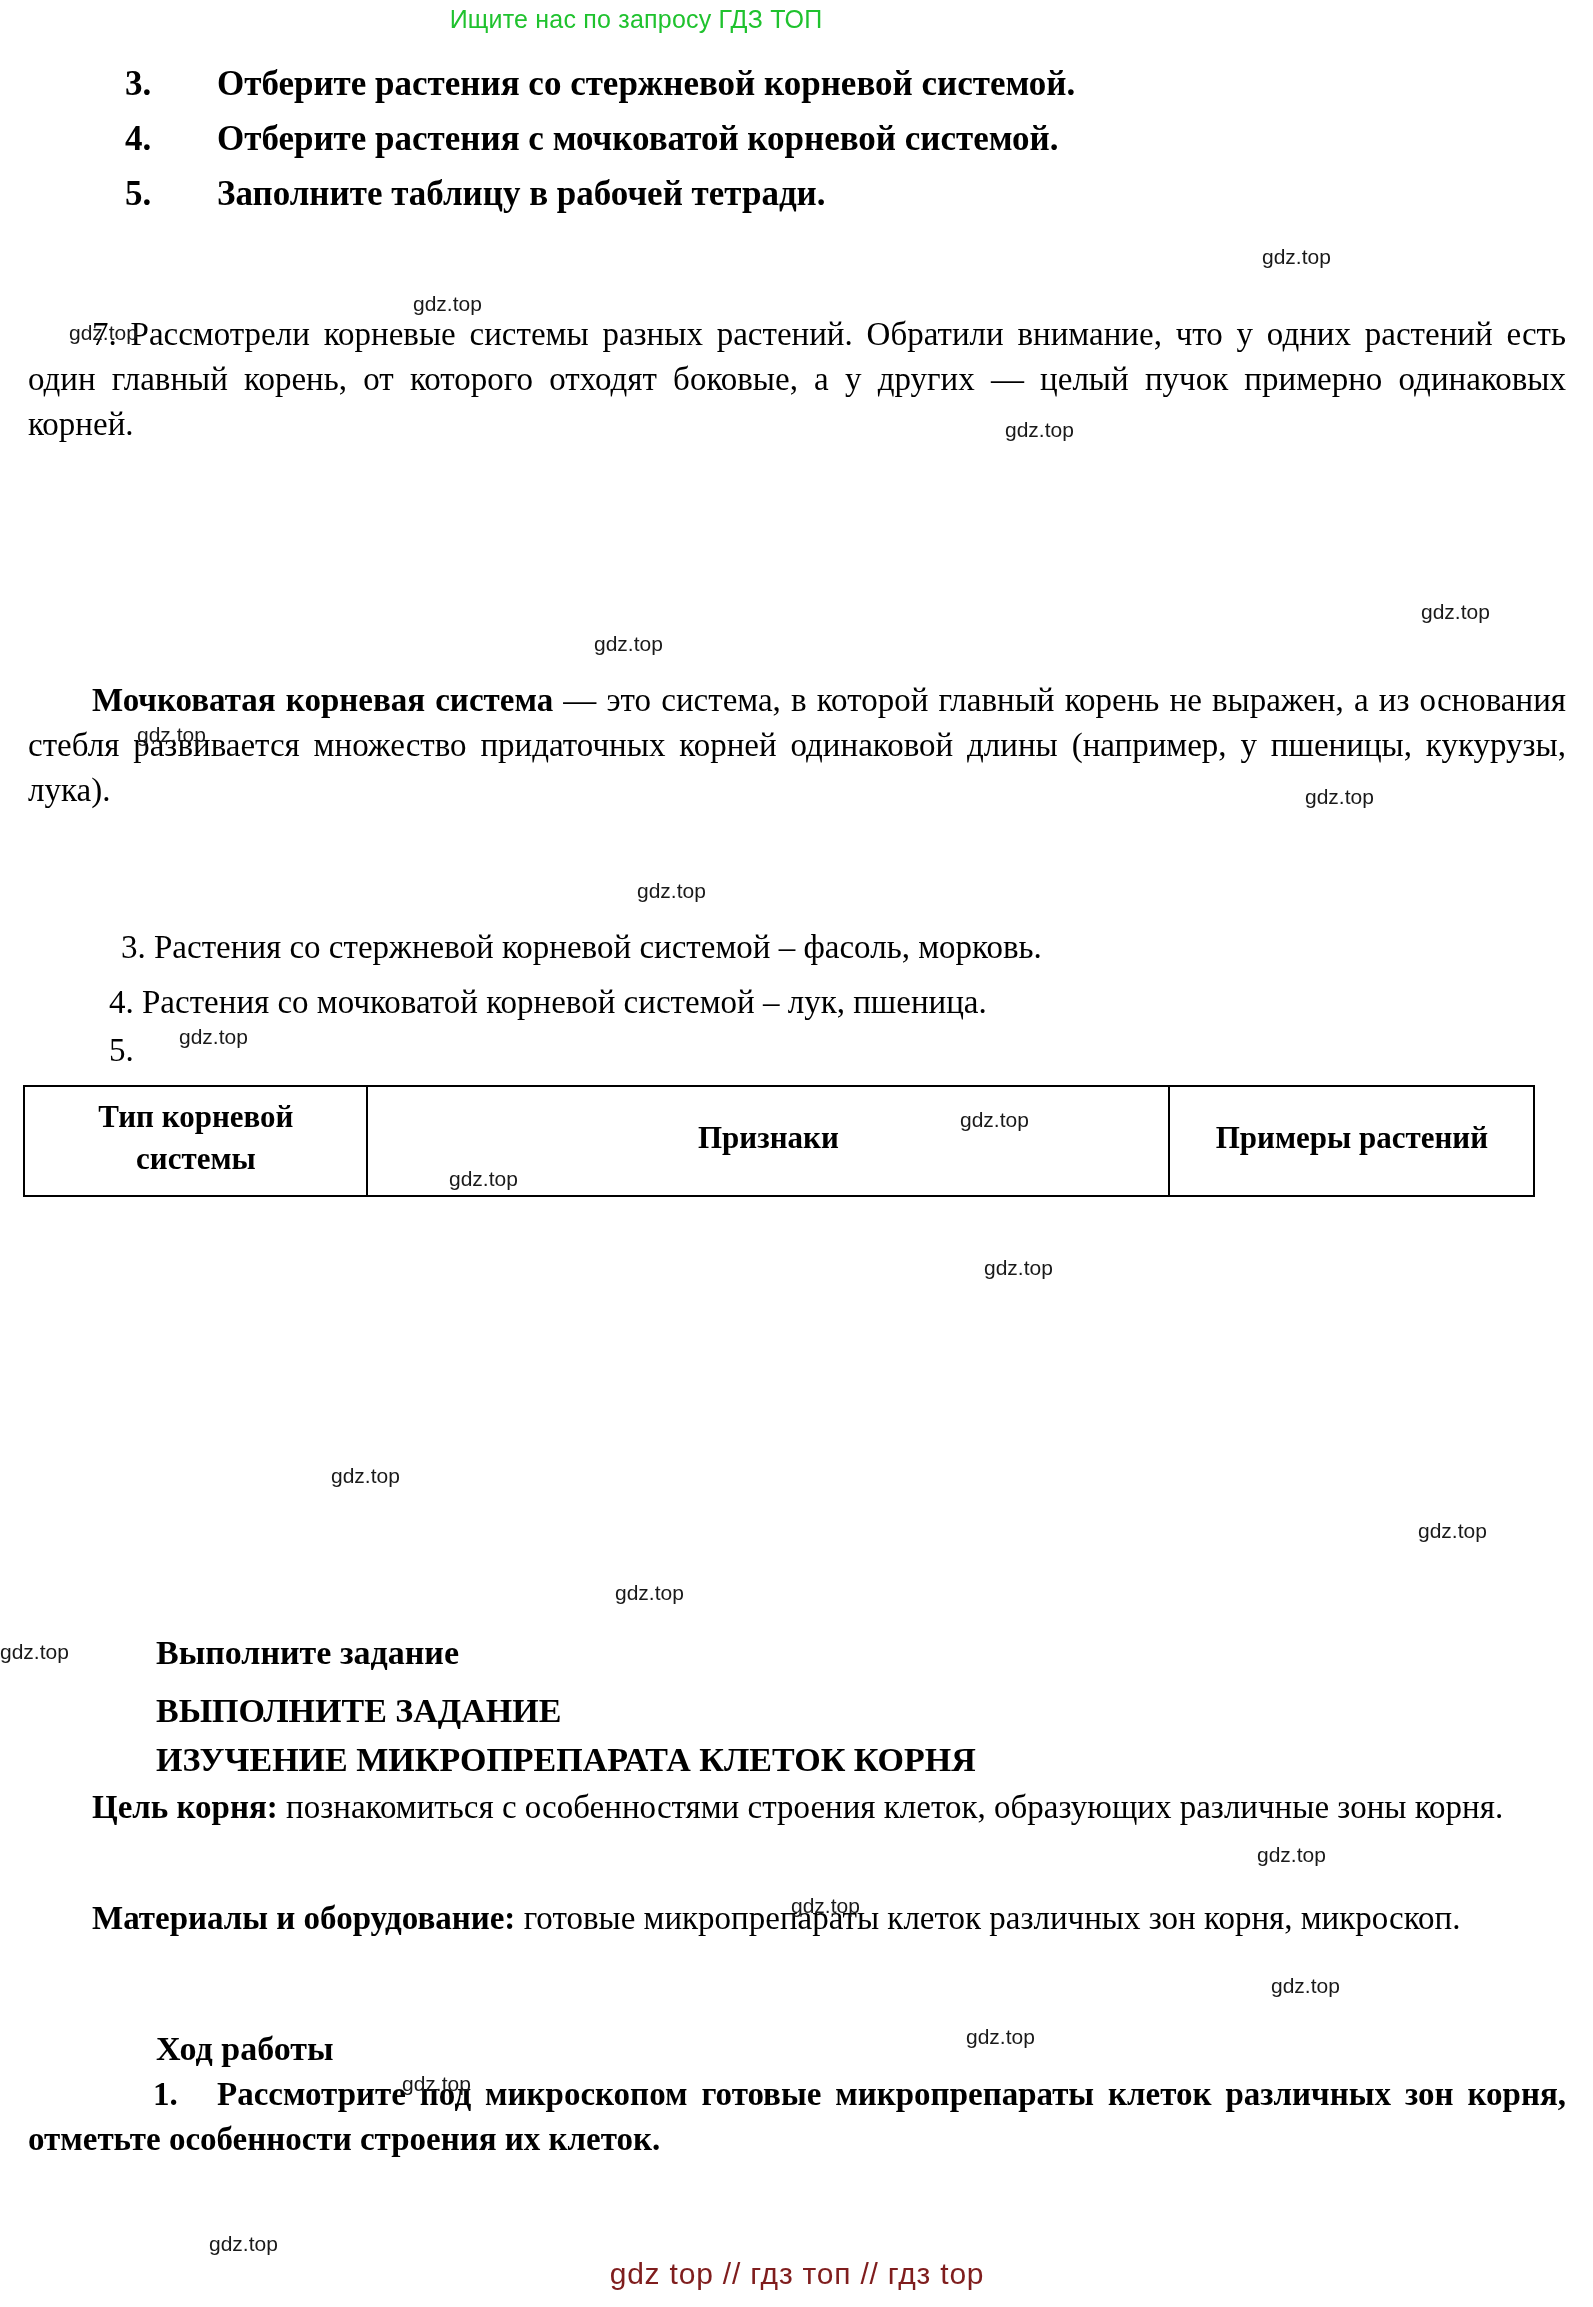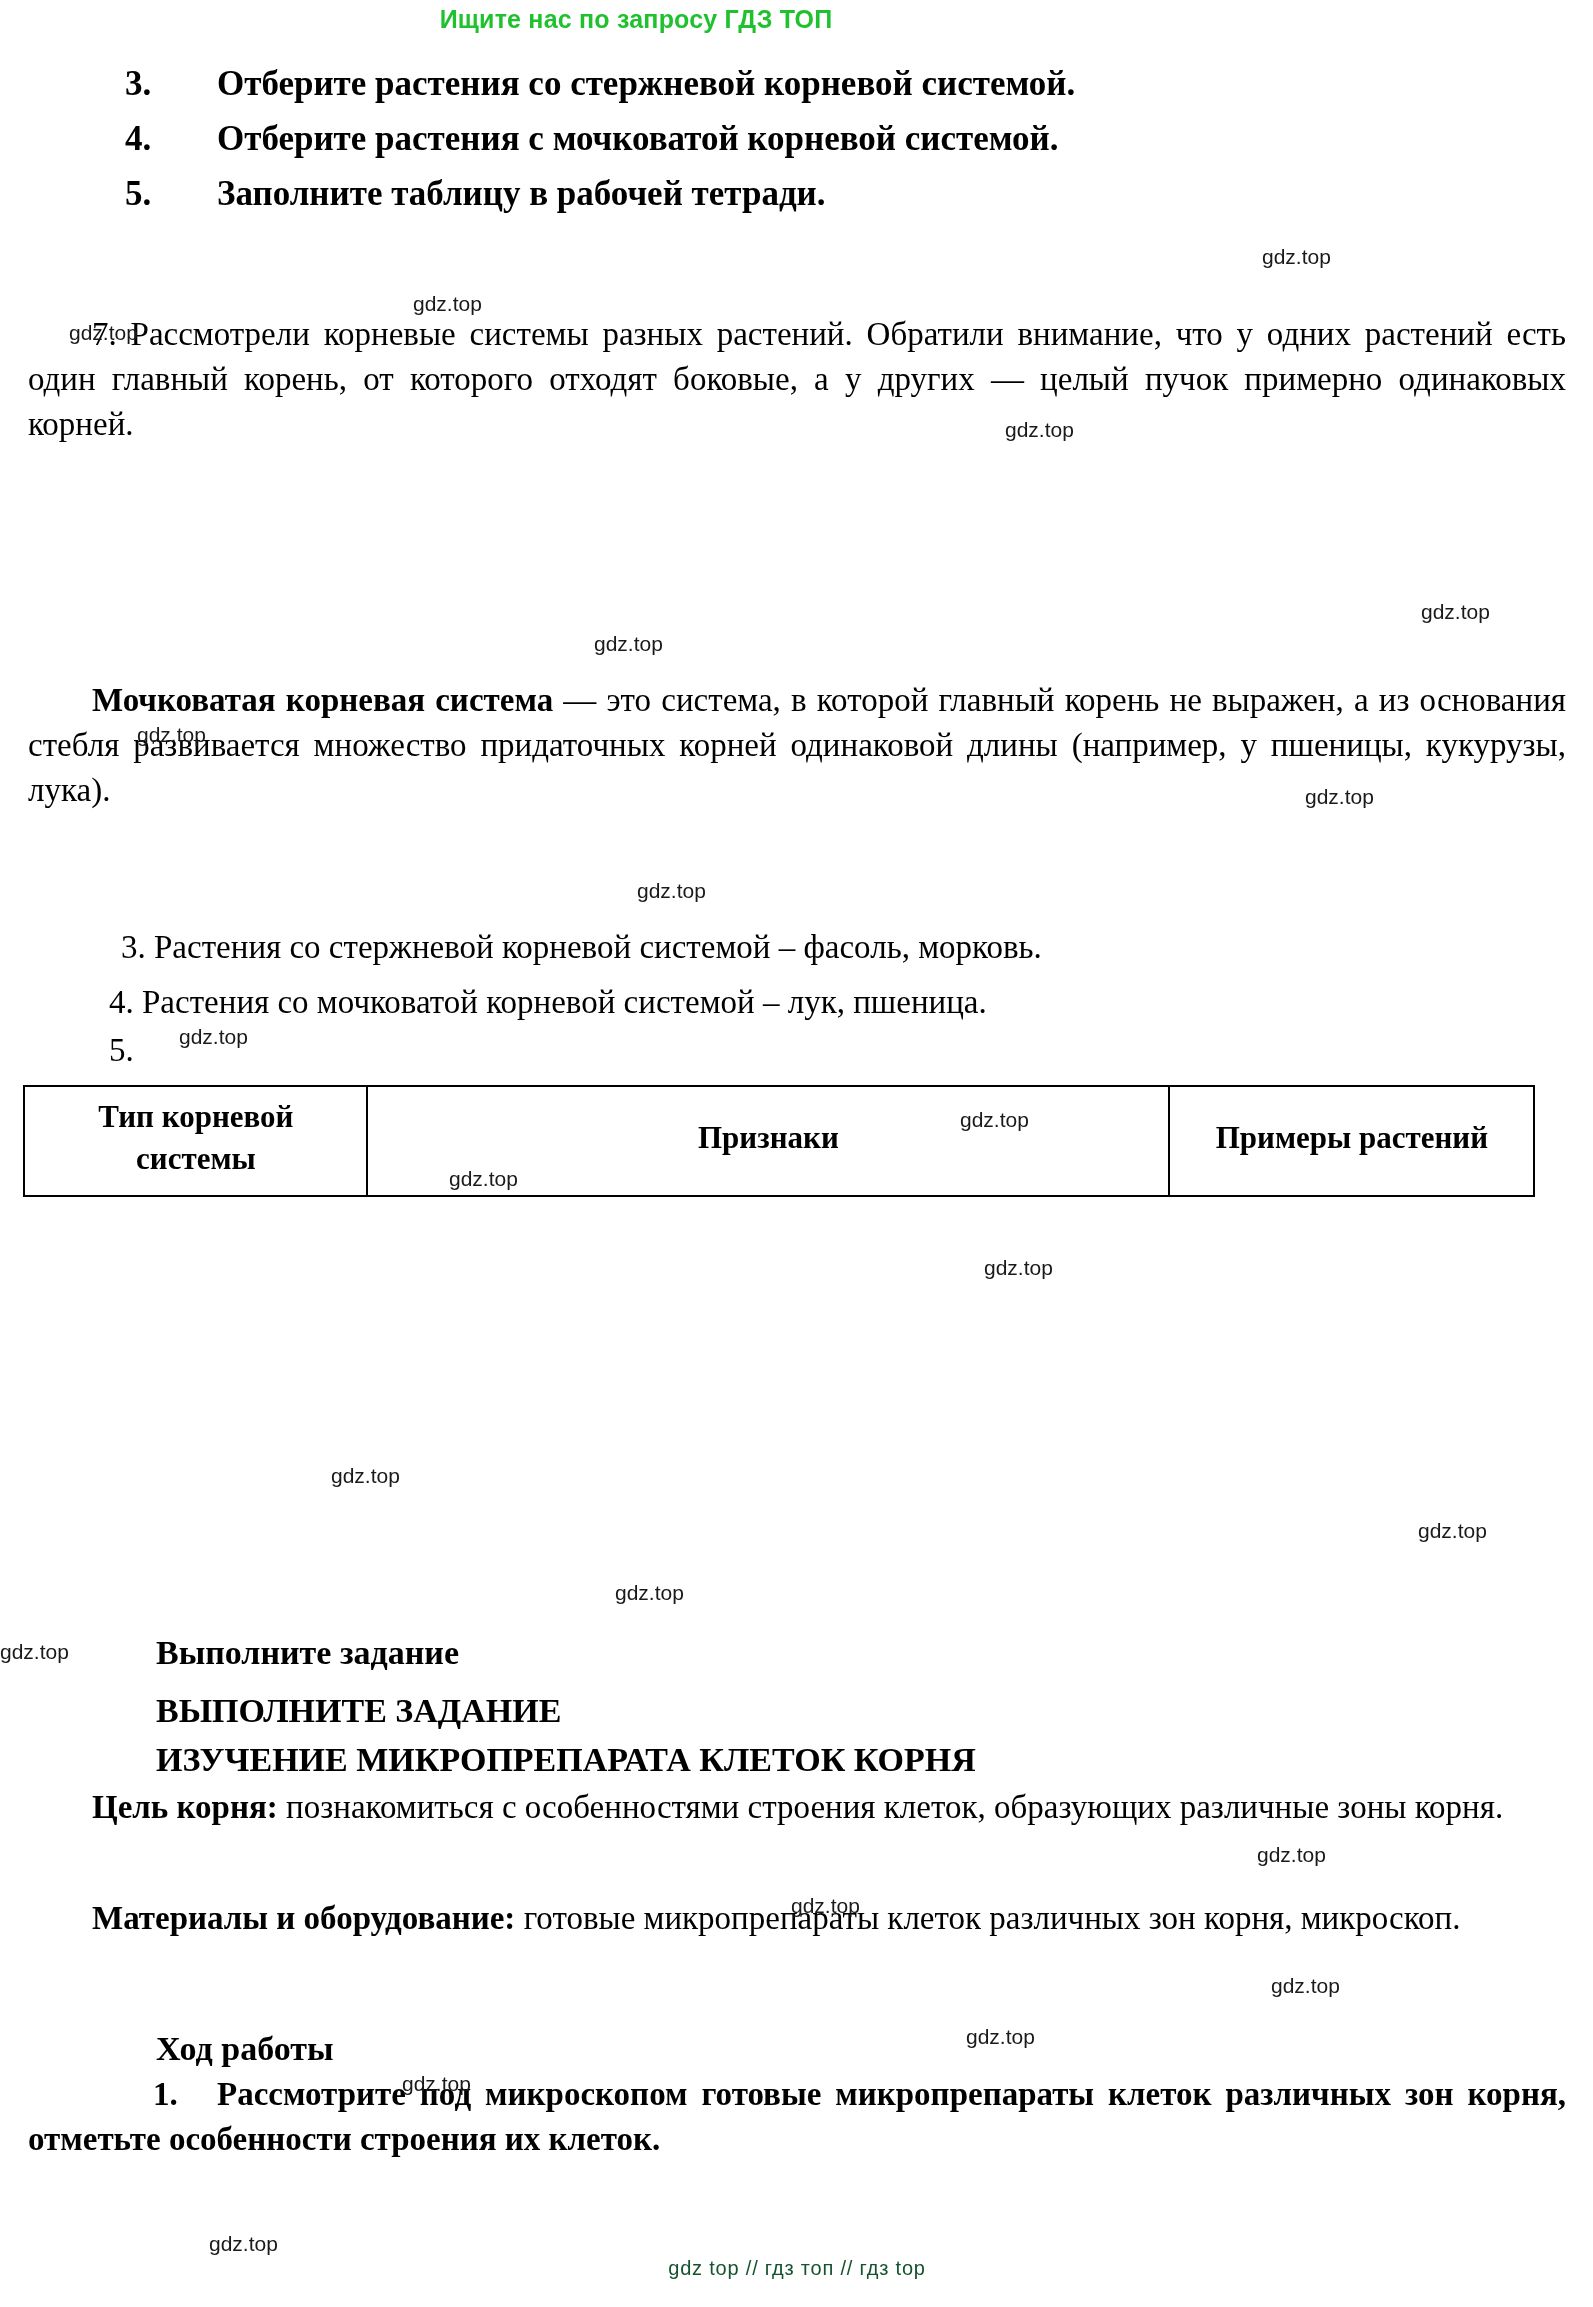--- a/index.html
+++ b/index.html
@@ -26,36 +26,36 @@
 
   
   .promo-header {
     position: absolute;
     top: 4.7px;
     left: 0;
     width: 1272px;
     text-align: center;
     font-family: "Liberation Sans", "DejaVu Sans", sans-serif;
     font-size: 25px;
-    font-weight: 700;
+    font-weight: 400;
     color: #1fc22e;
     letter-spacing: 0.2px;
   }
 
   
   .promo-footer {
     position: absolute;
     top: 2257px;
     left: 0;
     width: 1594px;
     text-align: center;
     font-family: "Liberation Sans", "DejaVu Sans", sans-serif;
-    font-size: 20px;
+    font-size: 30px;
     font-weight: 400;
-    color: #14532d;
+    color: #7f1d1d;
     letter-spacing: 0.8px;
   }
 
   
   .wm {
     position: absolute;
     font-family: "Liberation Sans", "DejaVu Sans", sans-serif;
     font-size: 21px;
     color: #1a1a1a;
     white-space: nowrap;

